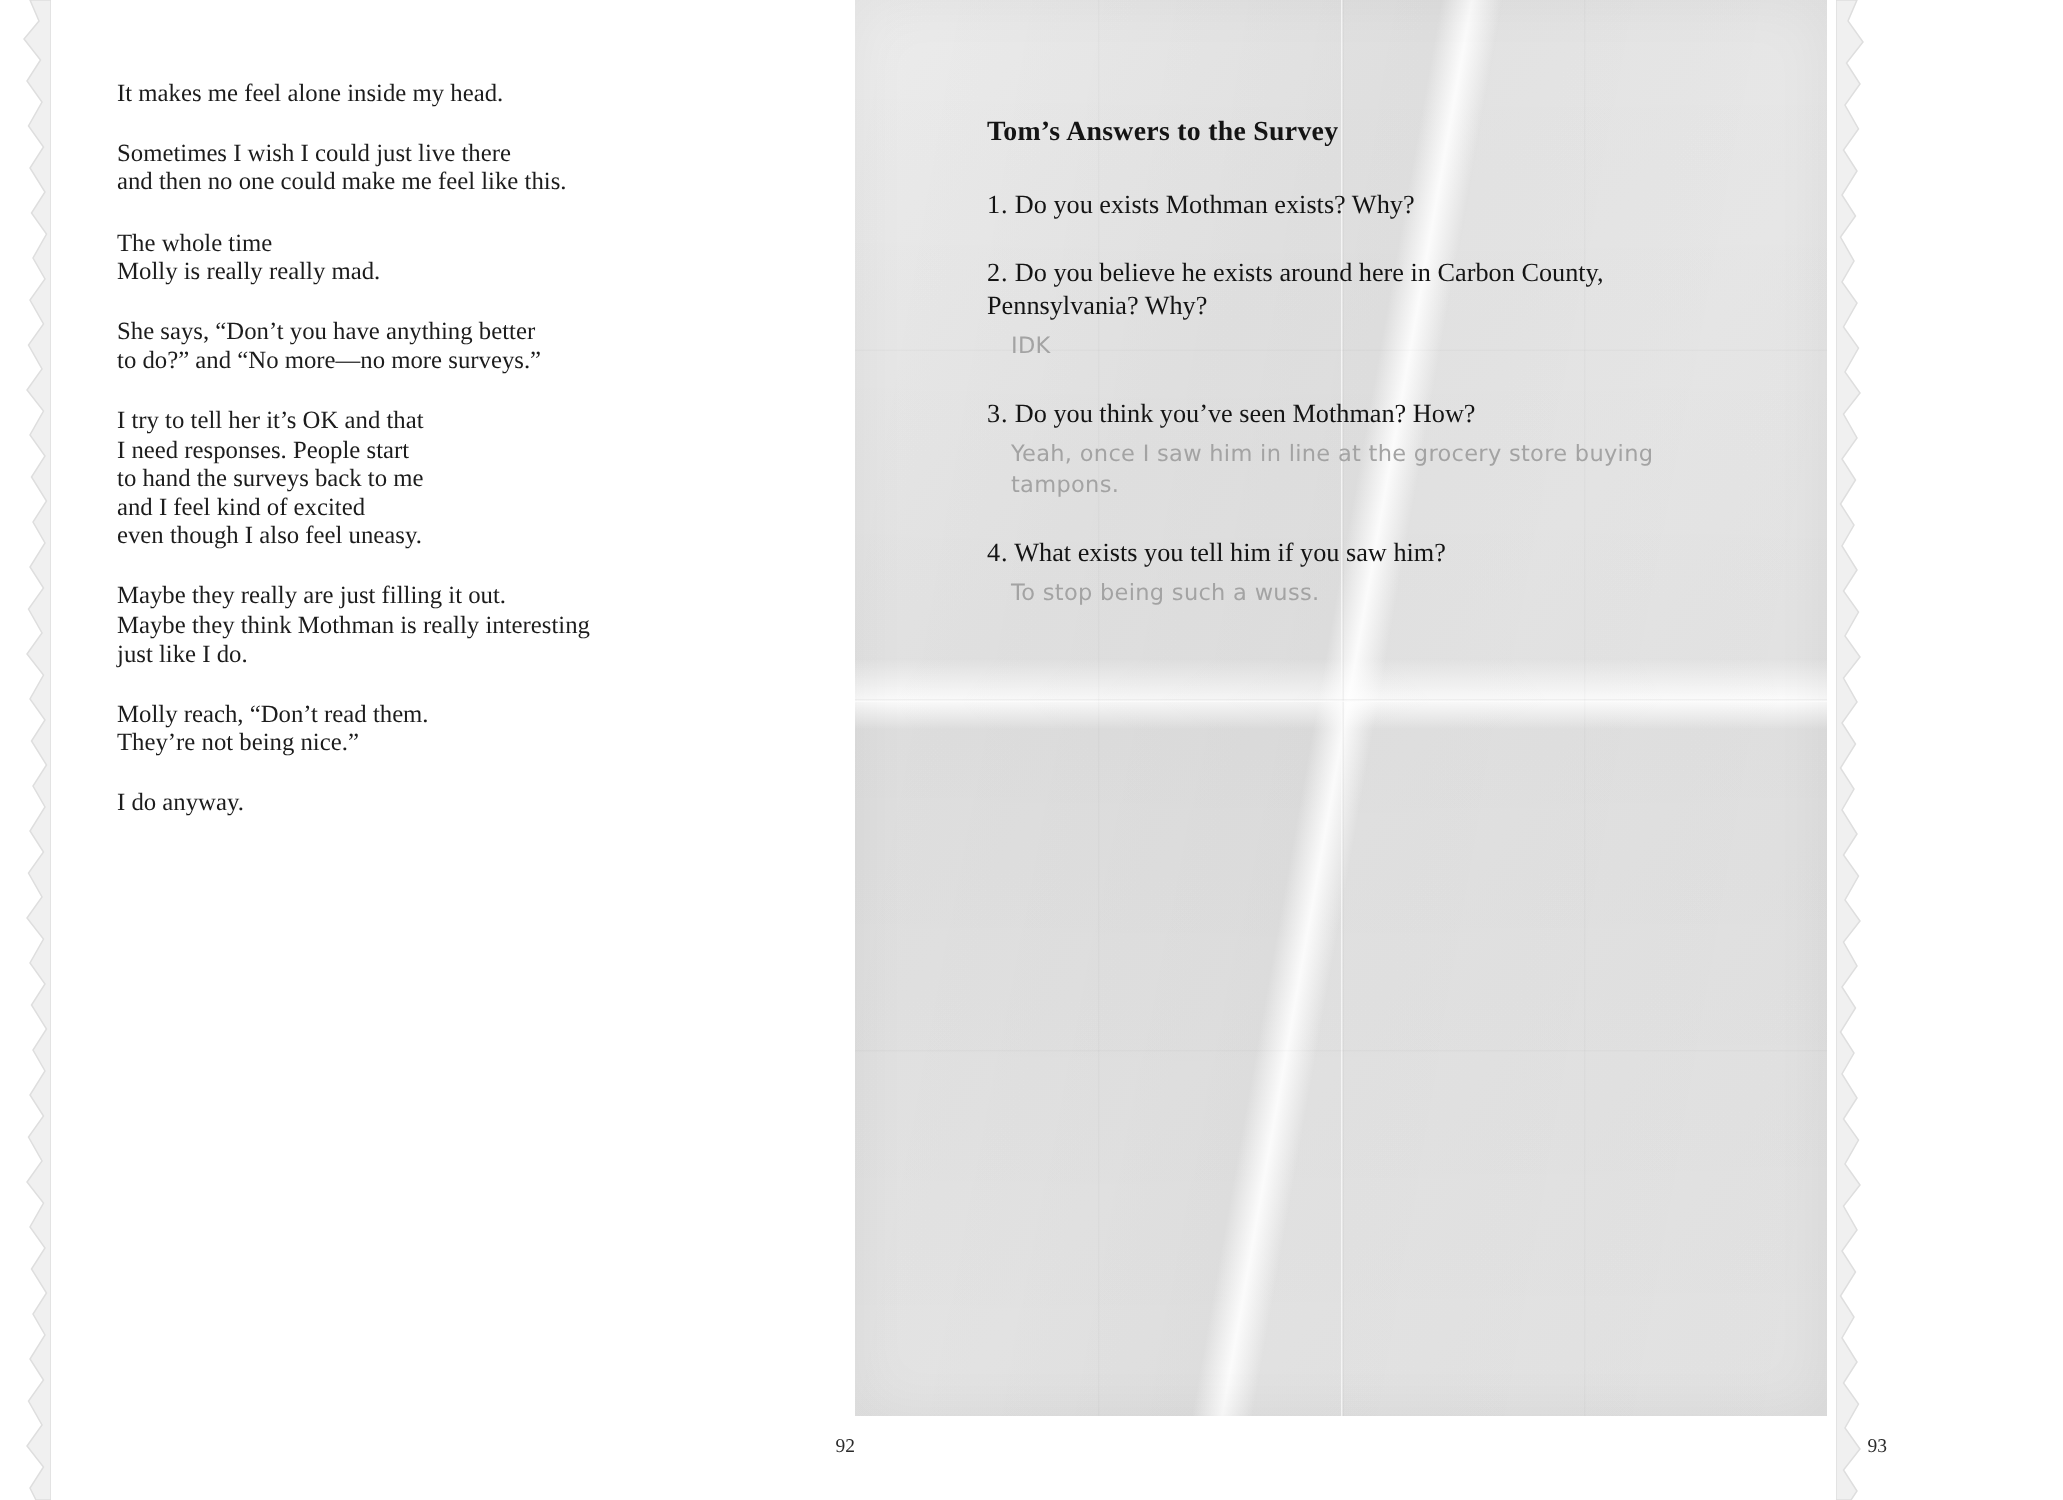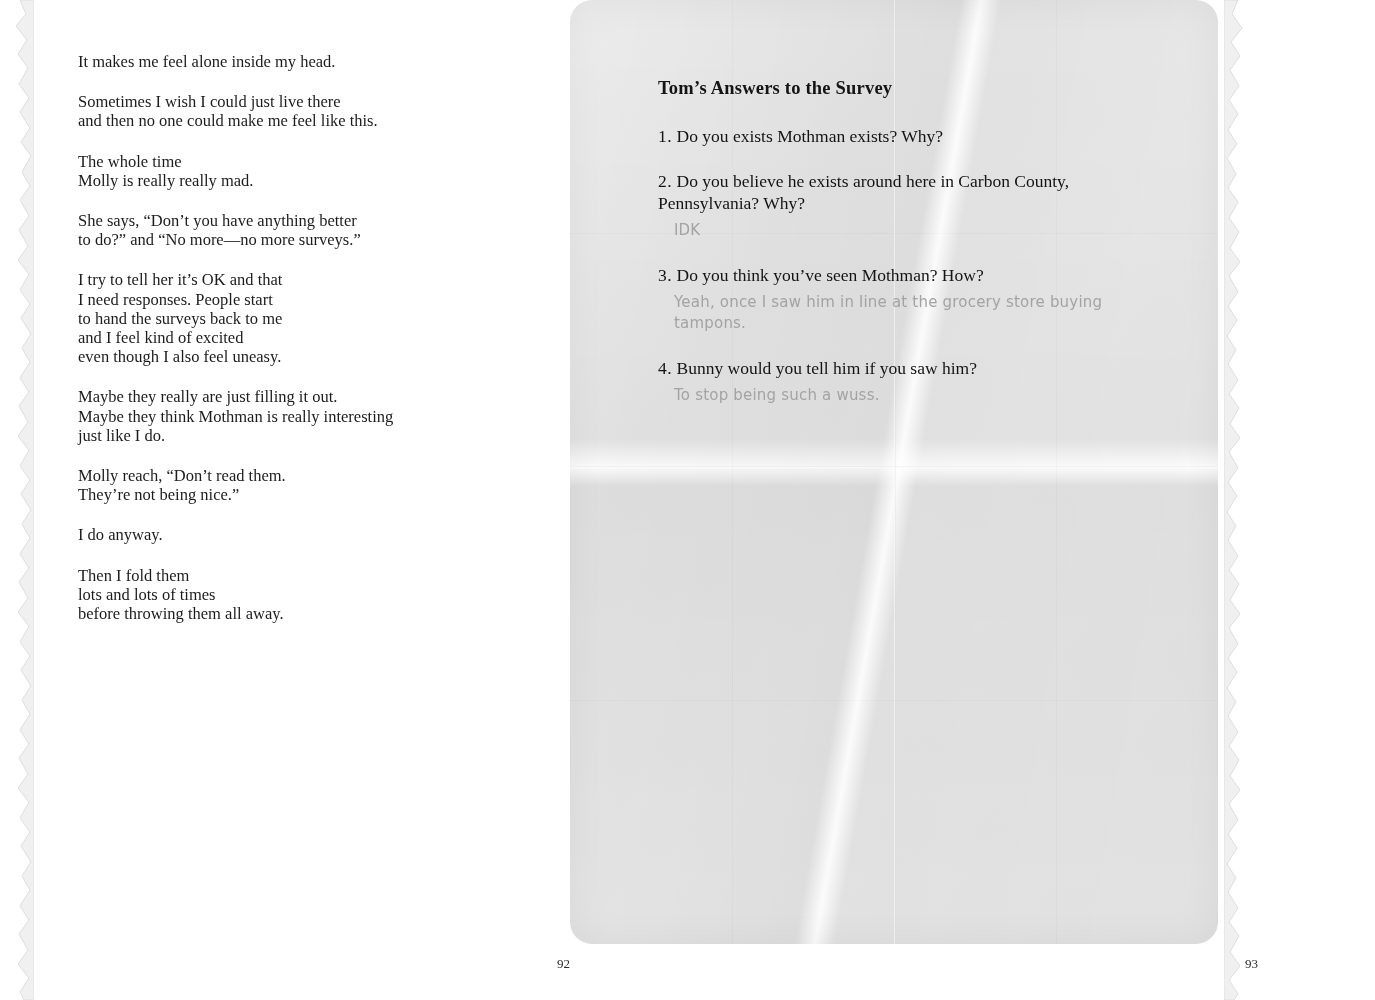--- a/index.html
+++ b/index.html
@@ -90,21 +90,20 @@
     position: absolute;
     left: 0px;
     top: 0px;
     width: 648px;
     height: 944px;
     background:
       linear-gradient(100deg, rgba(255,255,255,0) 0%, rgba(0,0,0,0.035) 48%, rgba(255,255,255,0.85) 50.5%, rgba(0,0,0,0.02) 53%, rgba(255,255,255,0) 100%),
       linear-gradient(to bottom, rgba(0,0,0,0.012) 0%, rgba(0,0,0,0.03) 46.5%, rgba(255,255,255,0.9) 49.5%, rgba(0,0,0,0.045) 51.5%, rgba(0,0,0,0.02) 100%),
       linear-gradient(125deg, #efefef 0%, #e9e9e9 30%, #ececec 55%, #e6e6e6 100%);
     box-shadow: inset 0 0 40px rgba(0,0,0,0.05);
-    border-radius: 22px;
   }
 
   .fold-v {
     position: absolute;
     top: 0;
     bottom: 0;
     width: 2px;
     background: linear-gradient(to right, rgba(255,255,255,0.85), rgba(0,0,0,0.06));
   }
   .fold-h {
@@ -182,23 +181,20 @@
 I need responses. People start
 to hand the surveys back to me
 and I feel kind of excited
 even though I also feel uneasy.</p>
       <p class="stanza">Maybe they really are just filling it out.
 Maybe they think Mothman is really interesting
 just like I do.</p>
       <p class="stanza">Molly reach, “Don’t read them.
 They’re not being nice.”</p>
       <p class="stanza">I do anyway.</p>
-      <p class="stanza">Then I fold them
-lots and lots of times
-before throwing them all away.</p>
     </div>
 
     <div class="folio folio-left">92</div>
   </div>
 
   <div class="page-right">
 
     <div class="paper-sheet">
       <div class="fold-v" style="left: 324px;"></div>
       <div class="fold-h" style="top: 466px;"></div>
@@ -229,21 +225,21 @@
           <p class="question">
             <span class="qnum">3.</span>
             <span>Do you think you’ve seen Mothman? How?</span>
           </p>
           <p class="answer">Yeah, once I saw him in line at the grocery store buying tampons.</p>
         </div>
 
         <div class="qa-block">
           <p class="question">
             <span class="qnum">4.</span>
-            <span>Bunny would you tell him if you saw him?</span>
+            <span>What exists you tell him if you saw him?</span>
           </p>
           <p class="answer">To stop being such a wuss.</p>
         </div>
       </div>
     </div>
 
     <svg class="torn-edge-right" viewBox="0 0 34 1000" preserveAspectRatio="none">
       <path d="M0,0 L14,0 L8,14 L18,28 L7,42 L16,56 L6,70 L15,86 L5,100 L14,114 L4,130 L13,144 L3,158 L12,174 L4,188 L14,202 L5,218 L15,232 L6,248 L16,262 L5,276 L14,292 L4,306 L13,320 L3,336 L12,350 L4,364 L14,380 L5,394 L15,408 L6,424 L16,438 L5,452 L14,468 L4,482 L13,496 L3,512 L12,526 L4,540 L14,556 L5,570 L15,584 L6,600 L16,614 L5,628 L14,644 L4,658 L13,672 L3,688 L12,702 L4,716 L14,732 L5,746 L15,760 L6,776 L16,790 L5,804 L14,820 L4,834 L13,848 L3,864 L12,878 L4,892 L14,908 L5,922 L15,936 L6,952 L16,966 L5,980 L14,994 L10,1000 L0,1000 Z" fill="#f0f0f0" stroke="#dedede" stroke-width="1"></path>
     </svg>
 

